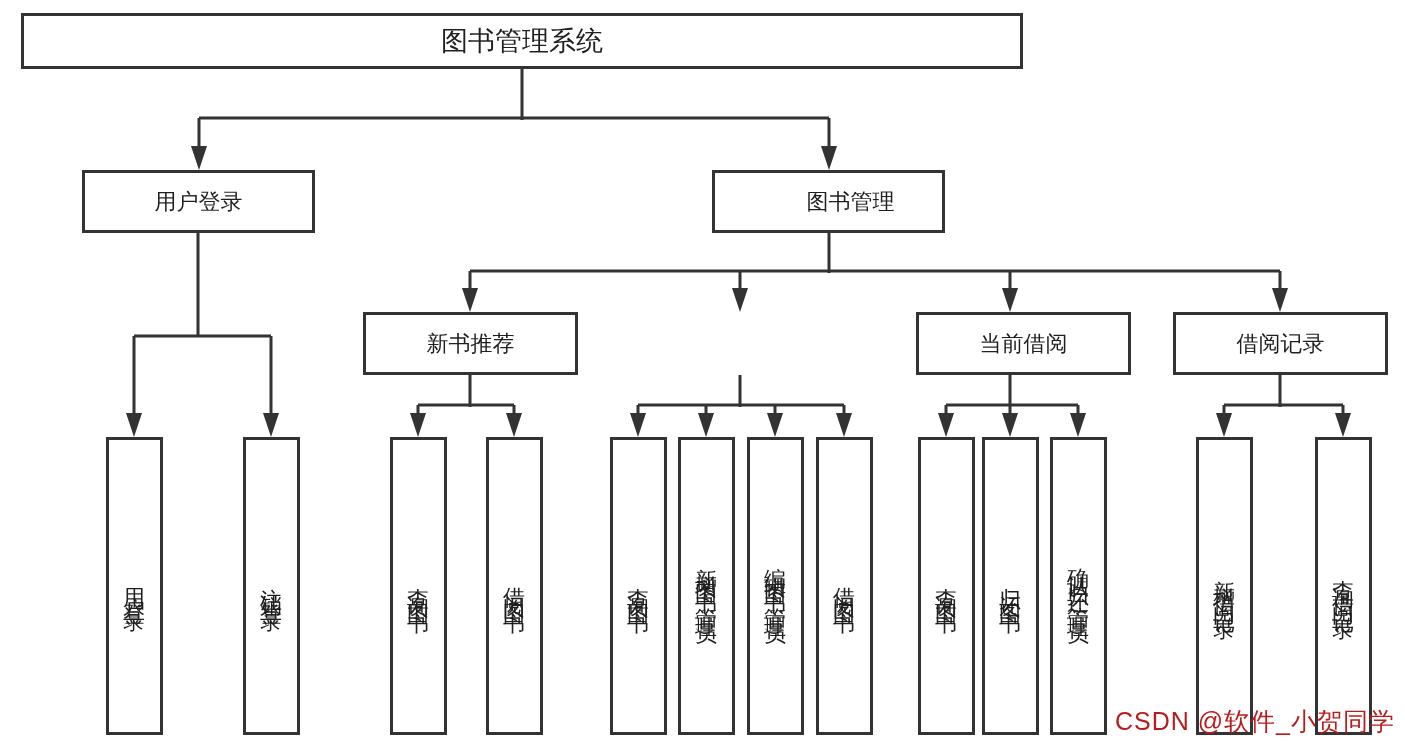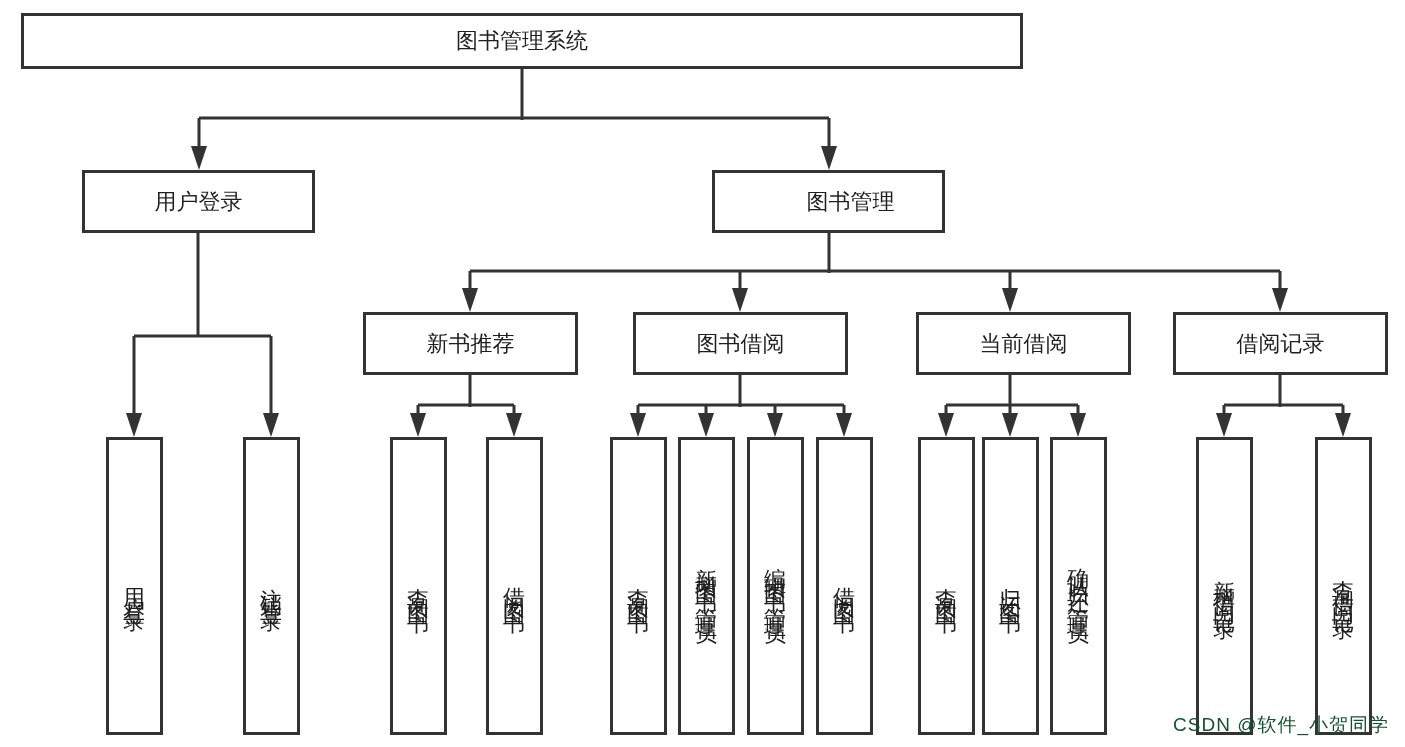--- a/index.html
+++ b/index.html
@@ -15,37 +15,37 @@
   .node{
     position:absolute;
     box-sizing:border-box;
     border:3px solid #333333;
     background:#ffffff;
     display:flex;align-items:center;justify-content:center;
     font-size:22px;
     z-index:2;
     white-space:nowrap;
   }
-  .root{left:21px;top:13px;width:1002px;height:56px;font-size:22px;}
+  .root{left:21px;top:13px;width:1002px;height:56px;font-size:27px;}
   .lvl2{top:170px;width:233px;height:63px;}
   .lvl3{top:312px;width:215px;height:63px;}
   .leaf{
     top:437px;width:57px;height:298px;
     writing-mode:vertical-rl;
     text-orientation:mixed;
     letter-spacing:8px;
     font-size:22px;
     white-space:normal;
     line-height:1;
   }
   .watermark{
     position:absolute;
-    right:16px;bottom:9px;
-    font-size:19px;
-    color:#14532d;
+    right:10px;bottom:9px;
+    font-size:25px;
+    color:#b91c1c;
     z-index:3;
     letter-spacing:1px;
   }
 </style>
 </head>
 <body>
 
 <div id="canvas">
 
   <svg id="connectors" width="1405" height="747" viewBox="0 0 1405 747">
@@ -92,21 +92,20 @@
       <polygon points="1335,413 1351,413 1343,437"></polygon>
     </g>
   </svg>
 
   <div class="node root">图书管理系统</div>
 
   <div class="node lvl2" style="left:82px;">用户登录</div>
   <div class="node lvl2" style="left:712px;padding-left:44px;">图书管理</div>
 
   <div class="node lvl3" style="left:363px;">新书推荐</div>
-  <div class="node lvl3" style="left:633px;">图书借阅</div>
   <div class="node lvl3" style="left:903px;margin-left:13px;">当前借阅</div>
   <div class="node lvl3" style="left:1173px;">借阅记录</div>
 
   <div class="node leaf" style="left:105.5px;">用户登录</div>
   <div class="node leaf" style="left:242.5px;">注销登录</div>
 
   <div class="node leaf" style="left:389.5px;">查询图书</div>
   <div class="node leaf" style="left:485.5px;">借阅图书</div>
 
   <div class="node leaf" style="left:609.5px;">查询图书</div>

